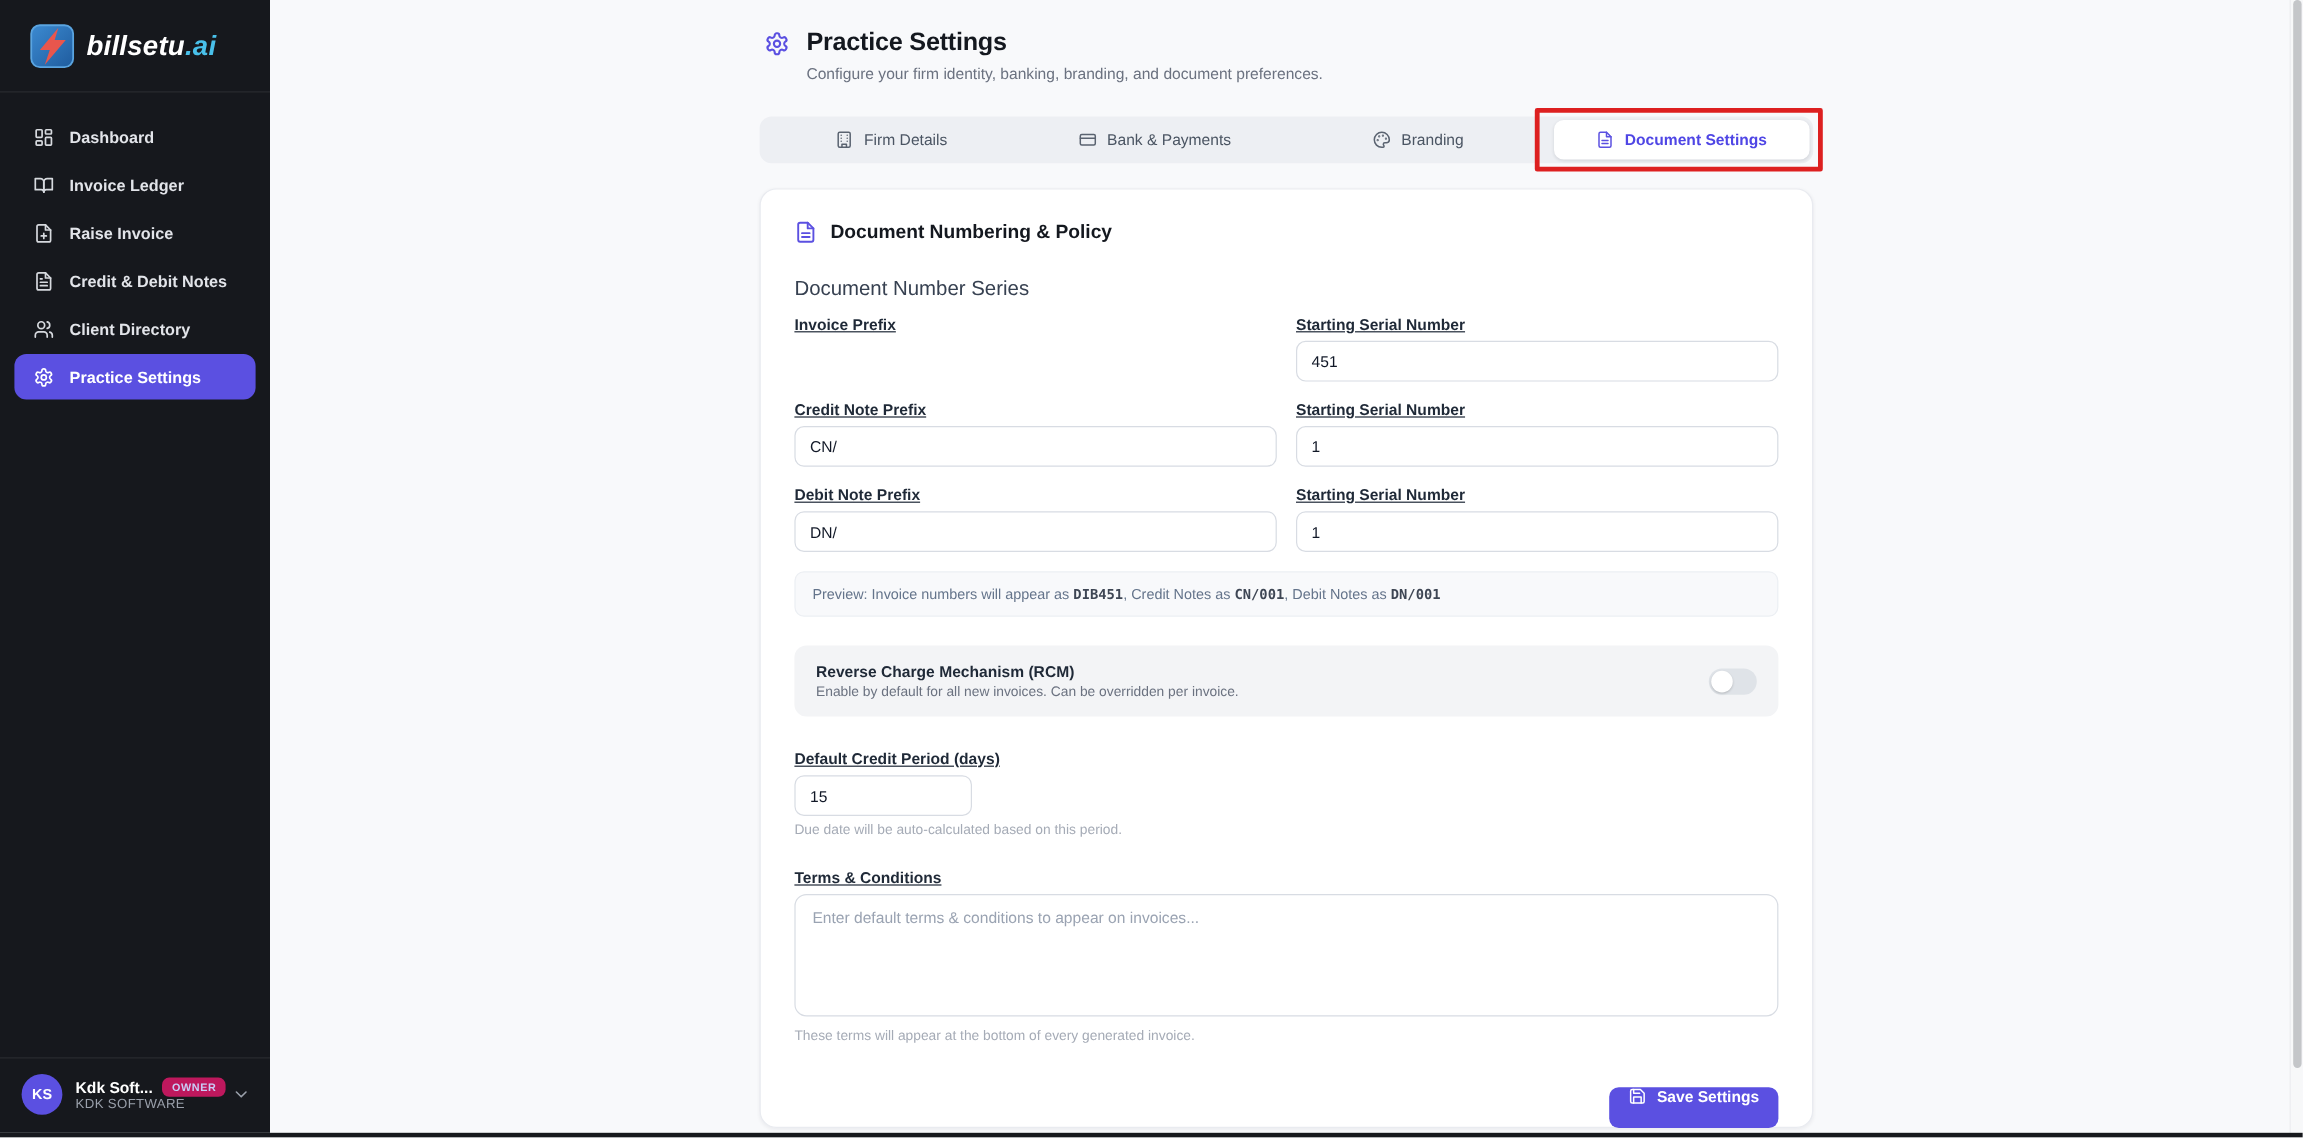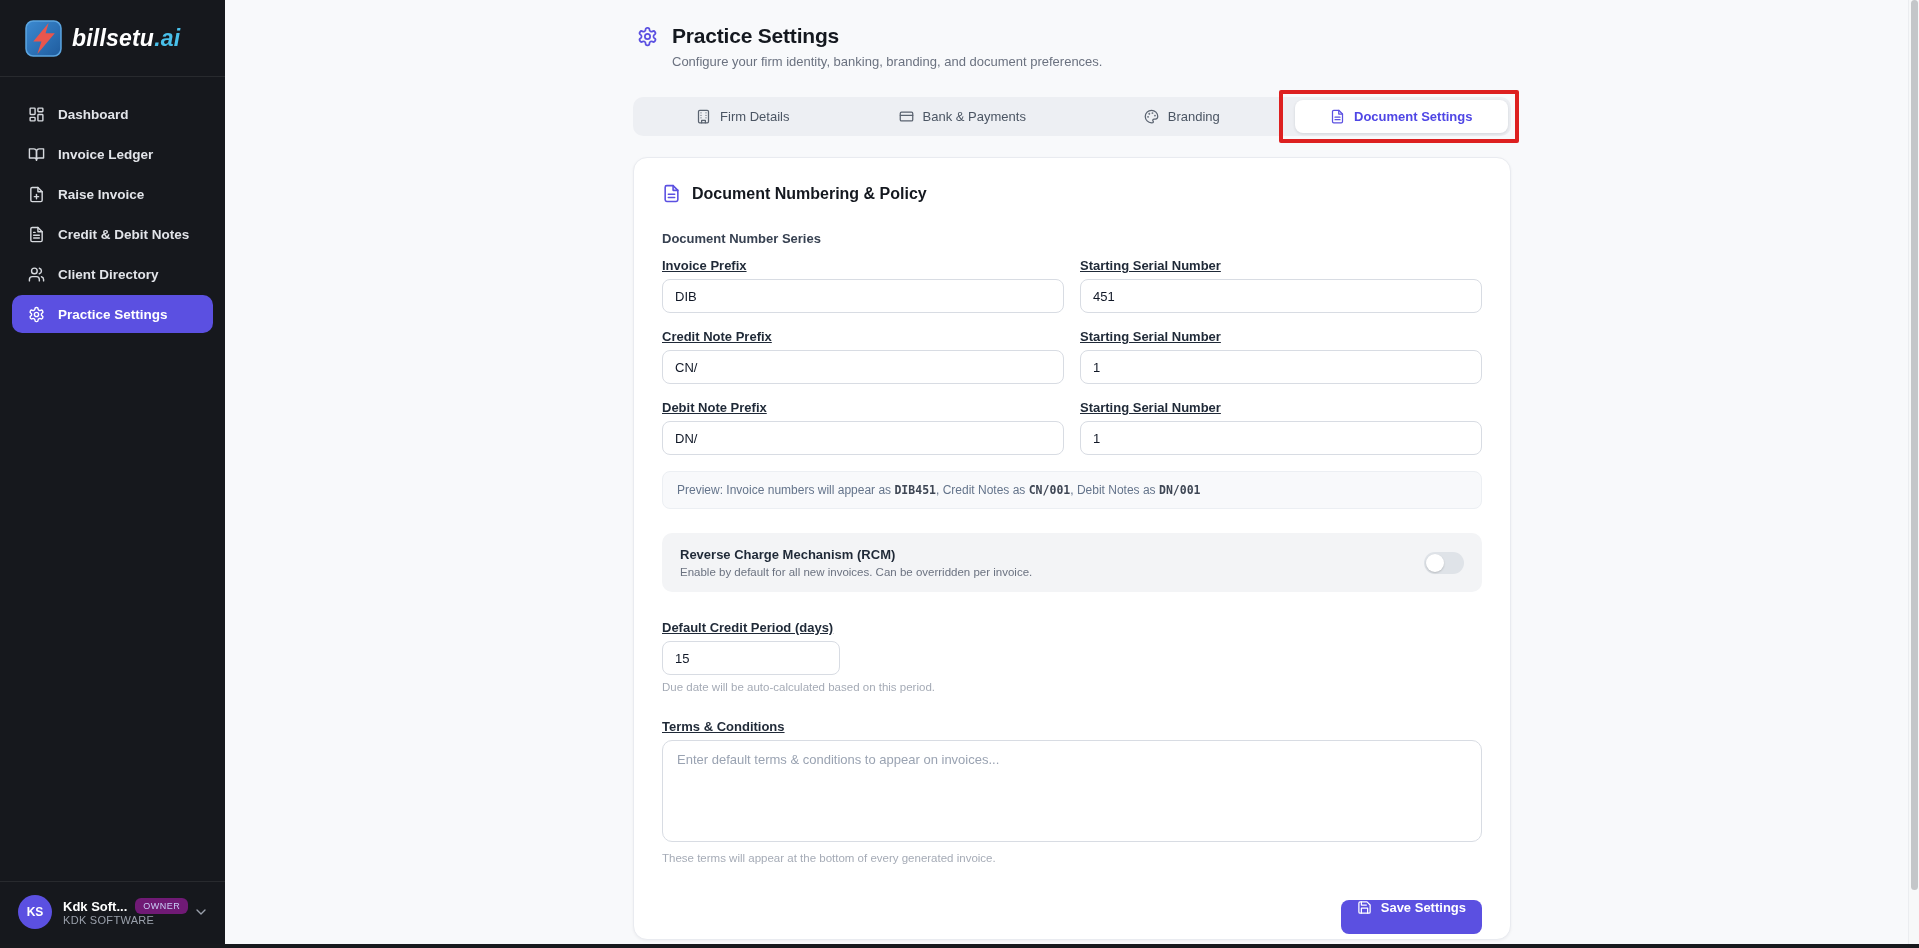--- a/index.html
+++ b/index.html
@@ -22,21 +22,21 @@
   .nav-item .nico { color:#d6d9de; }
   .nav-item.active { background:#5b50e1; color:#ffffff; }
   .nav-item.active .nico { color:#ffffff; }
   .sb-bottom { margin-top:auto; border-top:1px solid rgba(255,255,255,.08);
     padding:13px 16px 15px 18px; display:flex; align-items:center; gap:11px; }
   .avatar { width:34px; height:34px; border-radius:50%; background:#5b50e1; color:#fff;
     font-size:12px; font-weight:700; display:flex; align-items:center; justify-content:center; flex:0 0 34px; }
   .u-meta { display:flex; flex-direction:column; gap:0; min-width:0; }
   .u-row1 { display:flex; align-items:center; gap:8px; }
   .u-name { color:#ffffff; font-size:13px; font-weight:700; white-space:nowrap; }
-  .u-badge { background:#701a75; color:#c9cdf7; font-size:9px; font-weight:400; letter-spacing:.5px;
+  .u-badge { background:#be185d; color:#c9cdf7; font-size:9px; font-weight:700; letter-spacing:.5px;
     padding:3px 8px; border-radius:6px; }
   .u-org { color:#9aa0ab; font-size:11px; letter-spacing:.3px; }
   .u-chev { margin-left:auto; color:#9aa0ab; cursor:pointer; }
 
   
   .main { position:absolute; left:225px; top:0; right:0; bottom:0; }
   .content { width:878px; margin:0 auto; position:relative; }
   .page-head { padding-top:24px; }
   .title-row { display:flex; align-items:center; gap:14px; padding-left:4px; }
   .title-row .gear { color:#5b50e1; }
@@ -54,40 +54,40 @@
   .tab.active .tic { color:#5b50e1; }
   .annotation-box { position:absolute; left:646px; top:-7px; width:240px; height:53px;
     border:4px solid #dd2020; border-radius:2px; pointer-events:none; z-index:5; }
 
   
   .card { margin-top:21px; background:#ffffff; border:1px solid #e9ebf0; border-radius:14px;
     box-shadow:0 1px 3px rgba(16,24,40,.05); padding:26px 28px; height:783px; }
   .card-title-row { display:flex; align-items:center; gap:11px; }
   .card-title-row .fico { color:#5b50e1; }
   .card-title { font-size:16px; font-weight:800; color:#14181f; }
-  .series-label { margin-top:28px; font-size:13px; font-weight:700; color:#374151; }
+  .series-label { margin-top:28px; font-size:17px; font-weight:400; color:#374151; }
   .rows { margin-top:12px; }
   .frow { display:grid; grid-template-columns:1fr 1fr; column-gap:16px; margin-bottom:16px; }
   .fld label { display:block; font-size:13px; font-weight:600; color:#1f2937; margin-bottom:6px;text-decoration:underline; }
   .fld input { width:100%; height:34px; border:1px solid #d8dce3; border-radius:8px;
     padding:0 12px; font-size:13px; color:#111827; background:#fff; outline:none;
     font-family:"Liberation Sans", sans-serif; }
   .preview { margin-top:14px; background:#f8f9fb; border:1px solid #eceff3; border-radius:8px;
     padding:11px 14px; font-size:12px; color:#64748b; }
   .preview .code { font-family:"DejaVu Sans Mono", monospace; font-weight:700; color:#3e4654; font-size:11.5px; }
   .rcm { margin-top:24px; background:#f3f4f6; border-radius:10px; padding:14px 18px;
     display:flex; align-items:center; justify-content:space-between; }
   .rcm-title { font-size:13px; font-weight:700; color:#1f2937; }
   .rcm-desc { margin-top:4px; font-size:11.5px; color:#6b7280; }
   .toggle { width:40px; height:22px; border-radius:11px; background:#dfe3e8; position:relative;
     cursor:pointer; flex:0 0 40px; }
   .toggle .knob { position:absolute; left:2px; top:2px; width:18px; height:18px; border-radius:50%;
     background:#ffffff; box-shadow:0 1px 2px rgba(0,0,0,.18); }
   .credit-block { margin-top:28px; }
-  .credit-block input { width:178px; height:34px; border:1px solid #d8dce3; border-radius:8px;
+  .credit-block input { width:148px; height:34px; border:1px solid #d8dce3; border-radius:8px;
     padding:0 12px; font-size:13px; color:#111827; outline:none; font-family:"Liberation Sans", sans-serif; }
   .helper { margin-top:6px; font-size:11.5px; color:#a5abb6; }
   .terms-block { margin-top:26px; }
   .terms-block textarea { width:100%; height:102px; border:1px solid #d8dce3; border-radius:10px;
     padding:11px 14px; font-size:13px; color:#111827; resize:none; outline:none;
     font-family:"Liberation Sans", sans-serif; }
   .terms-block textarea::placeholder { color:#9aa3b2; }
   .save-row { display:flex; justify-content:flex-end; margin-top:36px; }
   .save-btn { display:flex; align-items:flex-start; gap:9px; height:34px; padding:0 16px;
     background:#5b50e1; color:#ffffff; font-size:13px; font-weight:700; border:none;
@@ -277,21 +277,20 @@
         </span>
         <h2 class="card-title">Document Numbering &amp; Policy</h2>
       </div>
 
       <div class="series-label">Document Number Series</div>
 
       <div class="rows">
         <div class="frow">
           <div class="fld">
             <label>Invoice Prefix</label>
-            <input type="text" value="DIB" style="">
           </div>
           <div class="fld">
             <label>Starting Serial Number</label>
             <input type="text" value="451" style="">
           </div>
         </div>
         <div class="frow">
           <div class="fld">
             <label>Credit Note Prefix</label>
             <input type="text" value="CN/" style="">

